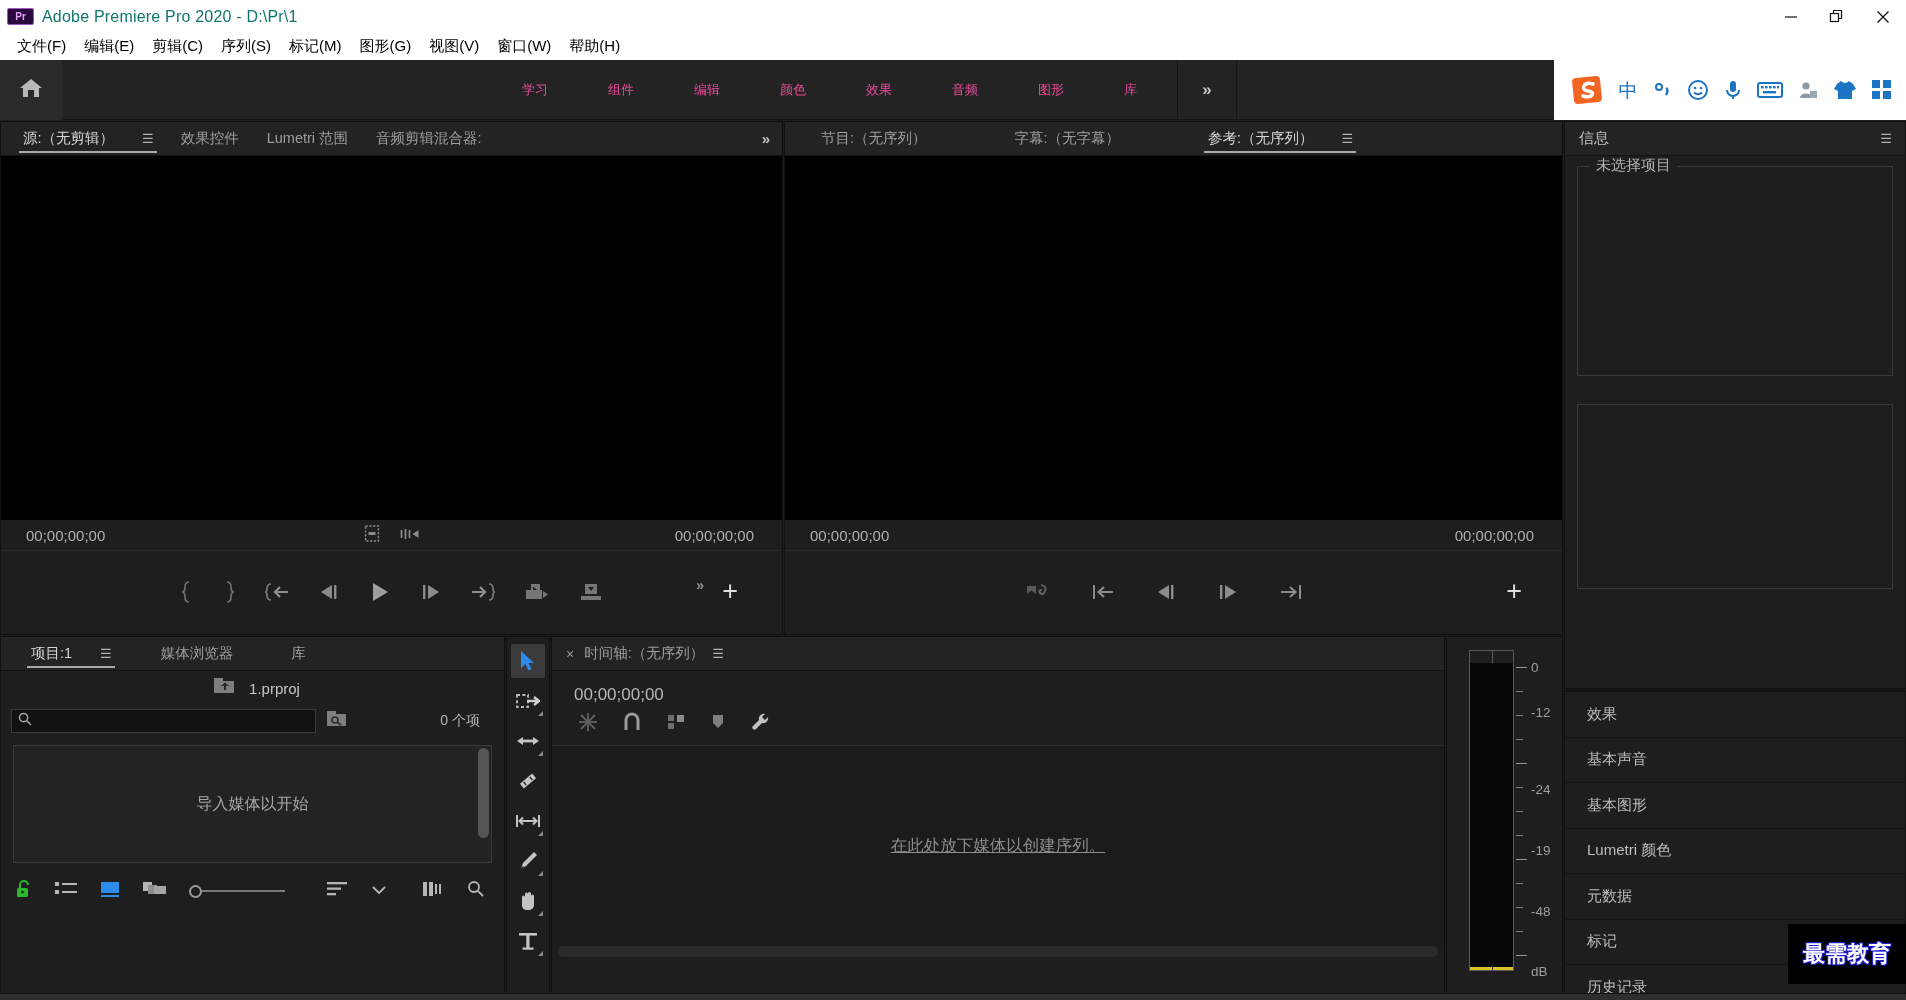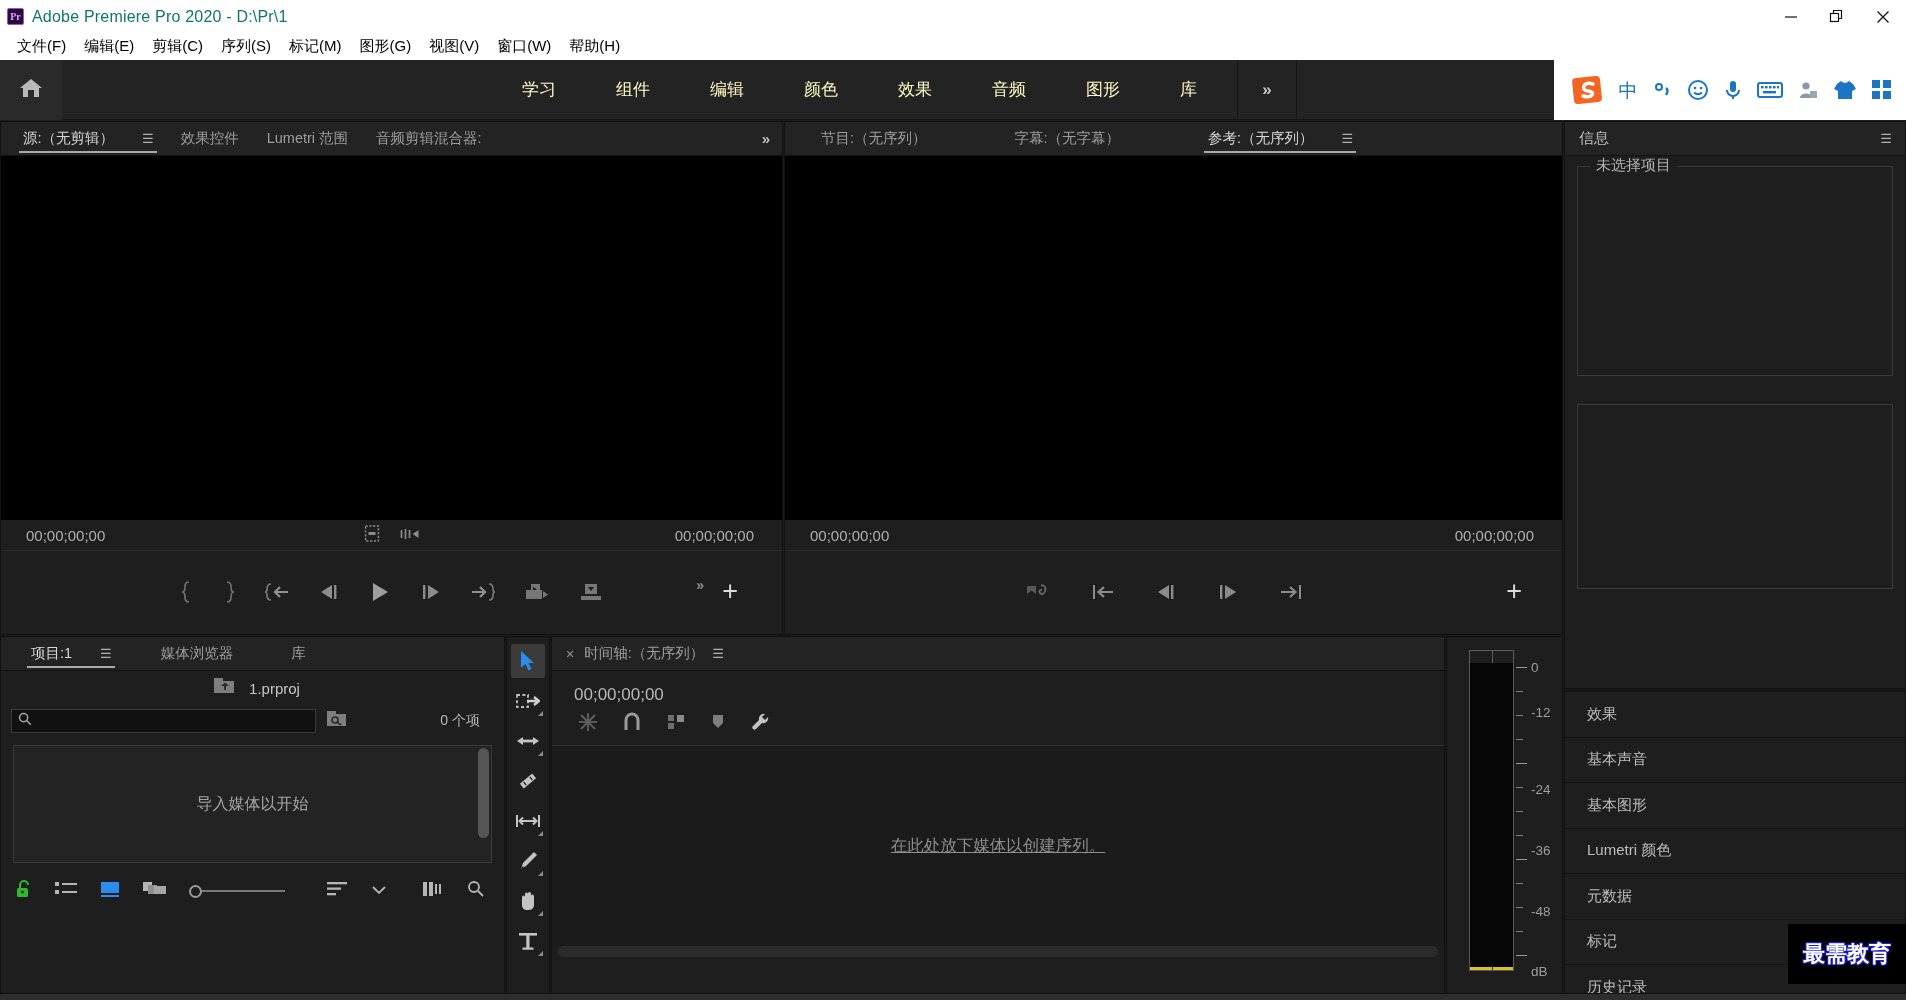--- a/index.html
+++ b/index.html
@@ -11,25 +11,25 @@
     -webkit-font-smoothing: antialiased;
   }
   .app { position: relative; width: 1906px; height: 1000px; background: #1b1b1b; }
 
   
   .titlebar {
     position: absolute; left: 0; top: 0; width: 1906px; height: 33px;
     background: #ffffff; display: flex; align-items: center;
   }
   .pr-logo {
-    width: 17px; height: 17px; margin-left: 7px; margin-right: 8px;
+    width: 27px; height: 17px; margin-left: 7px; margin-right: 8px;
     background: #2a0a3c; border: 1px solid #9a55c4; border-radius: 2px;
     color: #e5a0ff; font-size: 10px; font-weight: bold;
     display: flex; align-items: center; justify-content: center;
-    font-family: Liberation Serif, serif;
+    font-family: Liberation Sans, sans-serif;
   }
   .title-text { color: #0f766e; font-size: 16px; letter-spacing: .2px; }
   .win-btns { position: absolute; right: 0; top: 0; height: 33px; display: flex; }
   .win-btn {
     width: 46px; height: 33px; display: flex; align-items: center; justify-content: center;
   }
   .win-btn svg { display: block; }
 
   
   .menubar {
@@ -46,21 +46,21 @@
     position: absolute; left: 0; top: 60px; width: 1906px; height: 60px;
     background: #232323; display: flex; align-items: center;
     border-bottom: 1px solid #141414;
   }
   .home-btn {
     width: 62px; height: 60px; display: flex; align-items: center; justify-content: center;
     background: #2a2a2a;
   }
   .ws-tabs { display: flex; align-items: center; margin-left: 430px; height: 60px; }
   .ws-tab {
-    color: #fef9c3; font-size: 17px; padding: 0 30px; height: 60px;
+    color: #ec4899; font-size: 13px; padding: 0 30px; height: 60px;
     display: flex; align-items: center; white-space: nowrap;
   }
   .ws-more {
     width: 60px; height: 60px; display: flex; align-items: center; justify-content: center;
     color: #c8c8c8; font-size: 17px; font-weight: bold;
     border-left: 1px solid #151515; border-right: 1px solid #151515; margin-left: 10px;
   }
   .ime-bar {
     position: absolute; right: 0; top: 0; height: 60px; display: flex; align-items: center;
     background: #ffffff; padding: 0 6px 0 10px;
@@ -718,21 +718,21 @@
       <div class="meter-tick" style="top:198px;"></div>
       <div class="meter-tick maj" style="top:222px;"></div>
       <div class="meter-tick" style="top:246px;"></div>
       <div class="meter-tick" style="top:270px;"></div>
       <div class="meter-tick" style="top:294px;"></div>
       <div class="meter-tick maj" style="top:318px;"></div>
 
       <div class="meter-lbl" style="top:30px;">0</div>
       <div class="meter-lbl" style="top:75px;">-12</div>
       <div class="meter-lbl" style="top:152px;">-24</div>
-      <div class="meter-lbl" style="top:213px;">-36</div>
+      <div class="meter-lbl" style="top:213px;">-19</div>
       <div class="meter-lbl" style="top:274px;">-48</div>
       <div class="meter-lbl" style="top:334px;">dB</div>
     </div>
   </div>
 
   <div class="rail" style="left:1564px; top:121px; width:342px; height:568px;">
     <div class="rail-head">
       <span class="t">信息</span>
       <span class="hamb">☰</span>
     </div>

